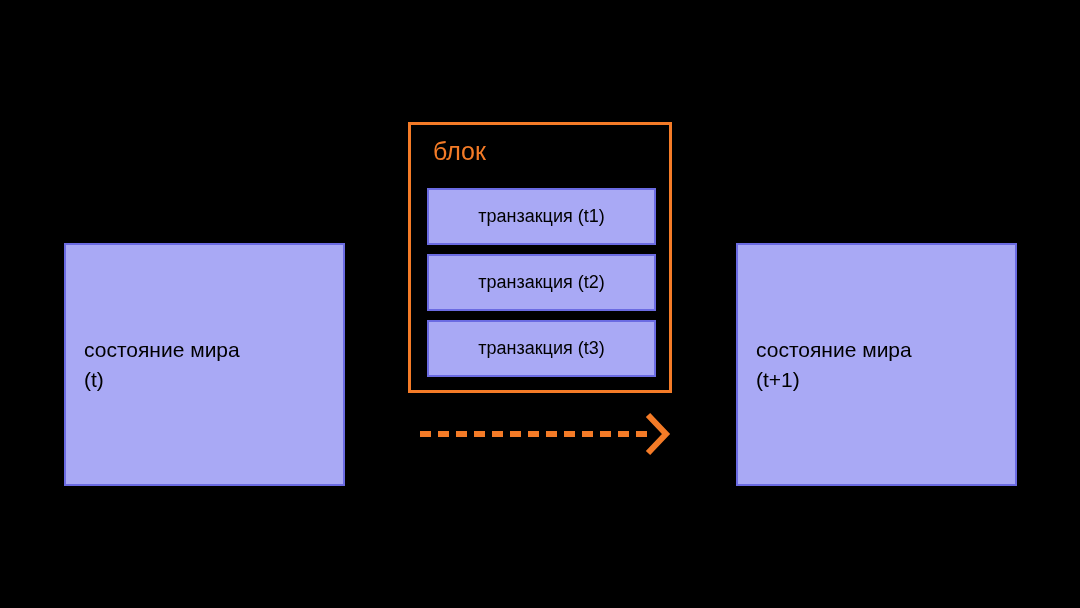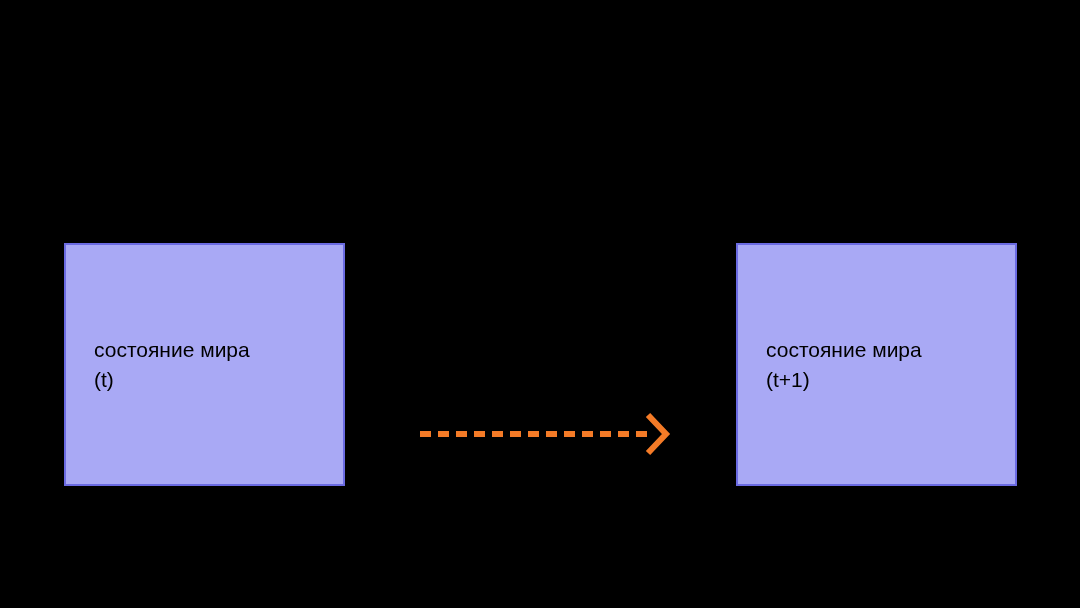--- a/index.html
+++ b/index.html
@@ -24,21 +24,21 @@
     border: 2px solid #6b6be2;
     display: flex;
     flex-direction: column;
     justify-content: center;
     align-items: flex-start;
   }
   .state-box .state-text {
     color: #000000;
     font-size: 21px;
     line-height: 30px;
-    padding-left: 28px;
+    padding-left: 18px;
     white-space: pre-line;
     text-align: left;
   }
   #state-left  { left: 64px;  top: 243px; width: 281px; height: 243px; }
   #state-right { left: 736px; top: 243px; width: 281px; height: 243px; }
 
   
   #block-frame {
     position: absolute;
     box-sizing: border-box;
@@ -97,20 +97,35 @@
 </head>
 <body>
 
 <div id="canvas">
 
   <div class="state-box" id="state-left">
     <div class="state-text">состояние мира
 (t)</div>
   </div>
 
+  <div id="block-frame">
+    <div id="block-label">блок</div>
+
+    <div id="tx-list">
+      <div class="tx-box">
+        <span class="tx-label">транзакция (t1)</span>
+      </div>
+      <div class="tx-box">
+        <span class="tx-label">транзакция (t2)</span>
+      </div>
+      <div class="tx-box">
+        <span class="tx-label">транзакция (t3)</span>
+      </div>
+    </div>
+  </div>
 
   <svg id="flow-arrow" viewBox="0 0 272 52">
     <line x1="12" y1="26" x2="240" y2="26" stroke="#f47b27" stroke-width="6" stroke-dasharray="11 7" stroke-linecap="butt"></line>
     <polyline points="240,7 258,26 240,45" fill="none" stroke="#f47b27" stroke-width="6" stroke-linecap="butt" stroke-linejoin="miter"></polyline>
   </svg>
 
   <div class="state-box" id="state-right">
     <div class="state-text">состояние мира
 (t+1)</div>
   </div>

